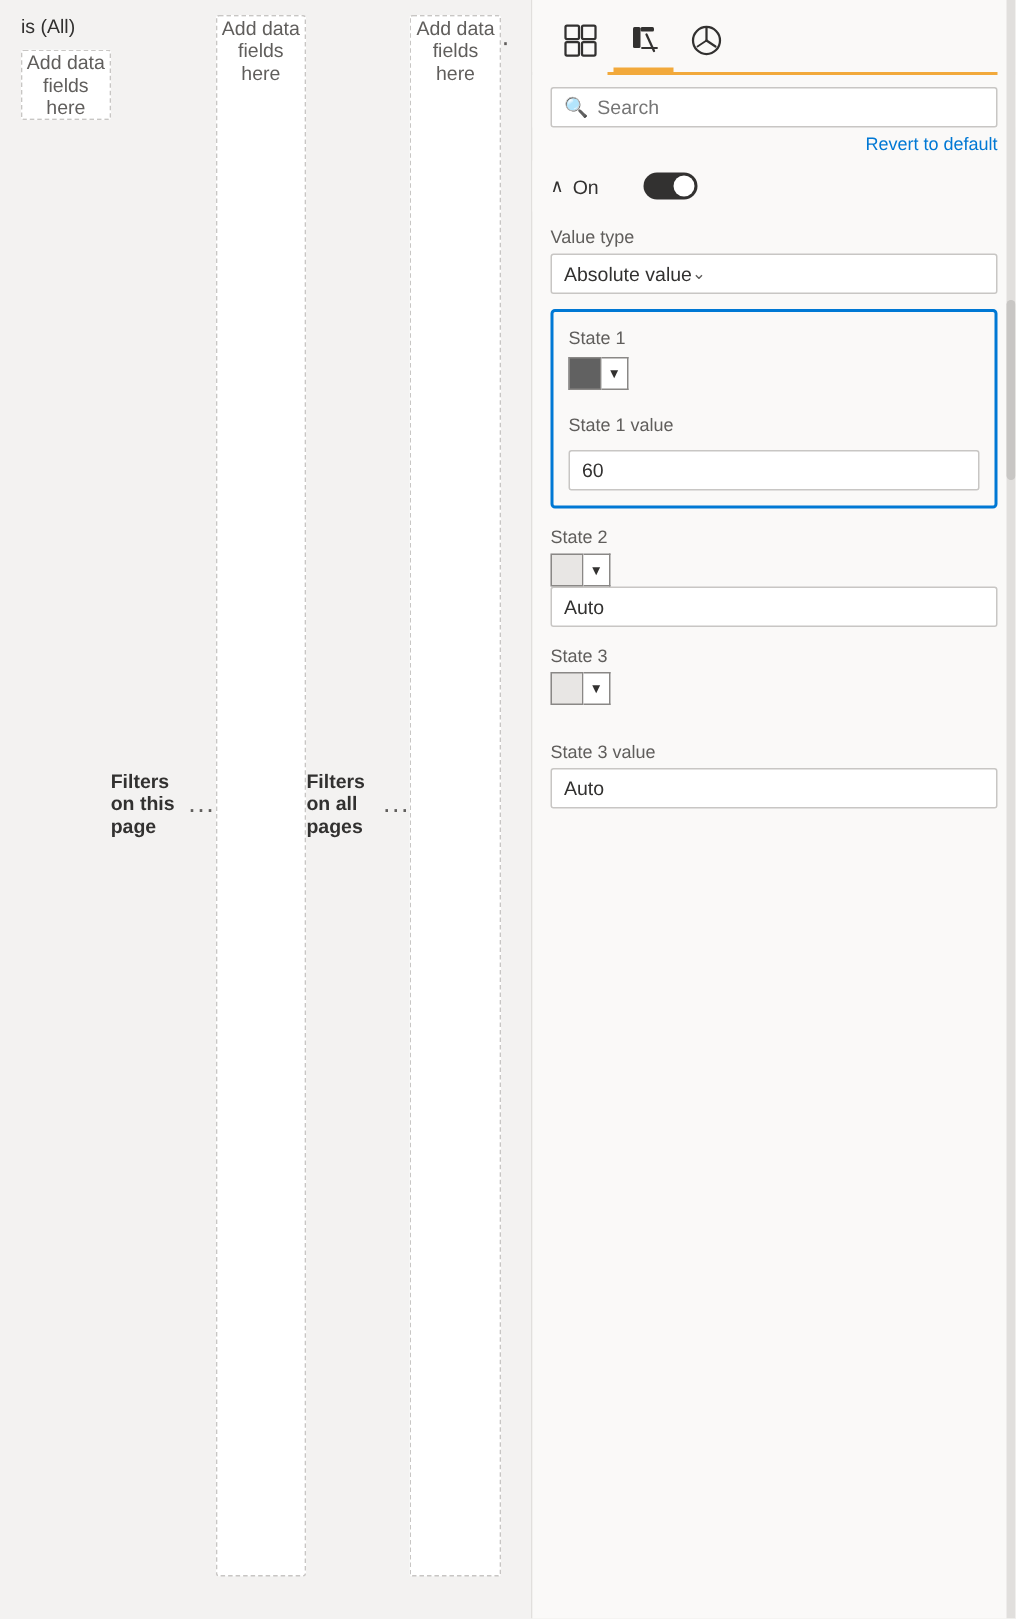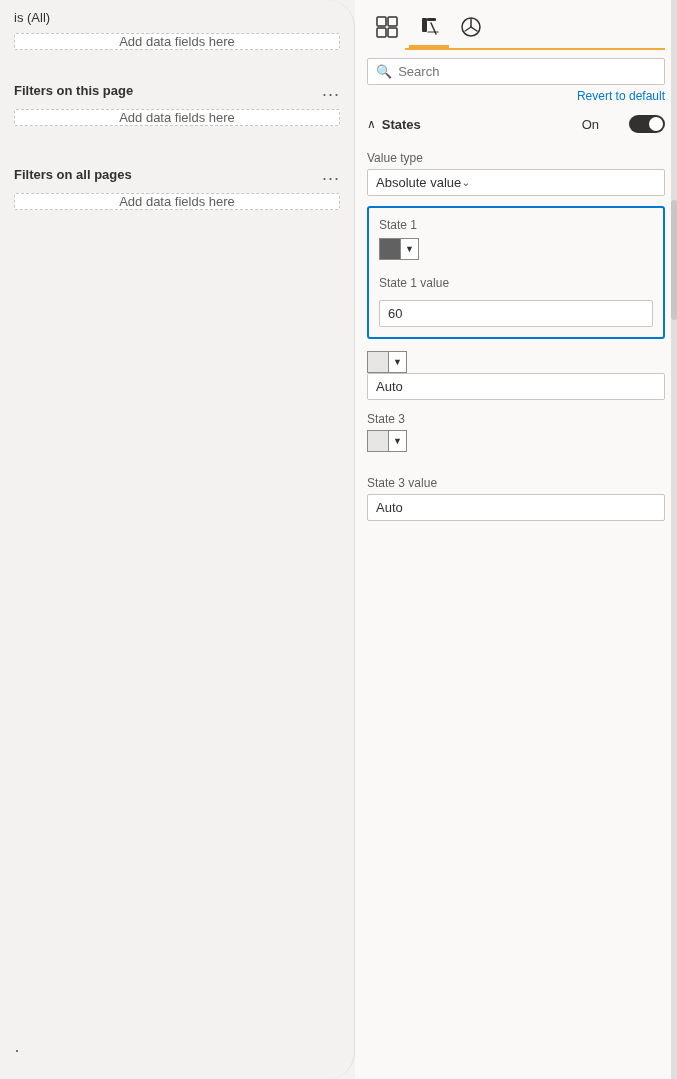--- a/index.html
+++ b/index.html
@@ -19,24 +19,22 @@
       display: flex;
     }
 
     
     .left-panel {
       width: 355px;
       height: 100%;
       background: #f3f2f1;
       padding: 10px 14px;
       display: flex;
-      flex-direction: column;
       gap: 0;
       border-right: 1px solid #e1dfdd;
-      border-radius: 27px;
     }
 
     .filter-target-section {
       margin-bottom: 12px;
     }
 
     .filter-target-value {
       font-size: 13px;
       color: #323130;
       margin-bottom: 8px;
@@ -374,21 +372,20 @@
       <div class="search-box">
         <span class="search-icon">🔍</span>
         <input class="search-input" type="text" placeholder="Search" style="">
       </div>
     </div>
 
     <div class="revert-link">Revert to default</div>
 
     <div class="states-header">
       <span class="states-chevron">∧</span>
-      <span class="states-title">States</span>
       <span class="states-on-label">On</span>
       <div class="toggle-switch">
         <div class="toggle-track">
           <div class="toggle-thumb"></div>
         </div>
       </div>
     </div>
 
     <div class="right-content">
 
@@ -402,20 +399,21 @@
         <div class="state-label">State 1</div>
         <div class="color-picker-btn">
           <div class="color-swatch" style="background: #616161;"></div>
           <div class="color-dropdown-arrow">▼</div>
         </div>
         <div class="field-label" style="margin-top: 16px;">State 1 value</div>
         <input class="value-input" type="text" value="60" style="">
       </div>
 
       <div class="state-normal-section">
+        <div class="field-label">State 2</div>
         <div class="color-picker-btn">
           <div class="color-swatch" style="background: #e8e6e4;"></div>
           <div class="color-dropdown-arrow">▼</div>
         </div>
         <div class="dropdown-select" style="background:#fff; border:1px solid #c8c6c4;">
           <span>Auto</span>
         </div>
       </div>
 
       <div class="state-normal-section">

